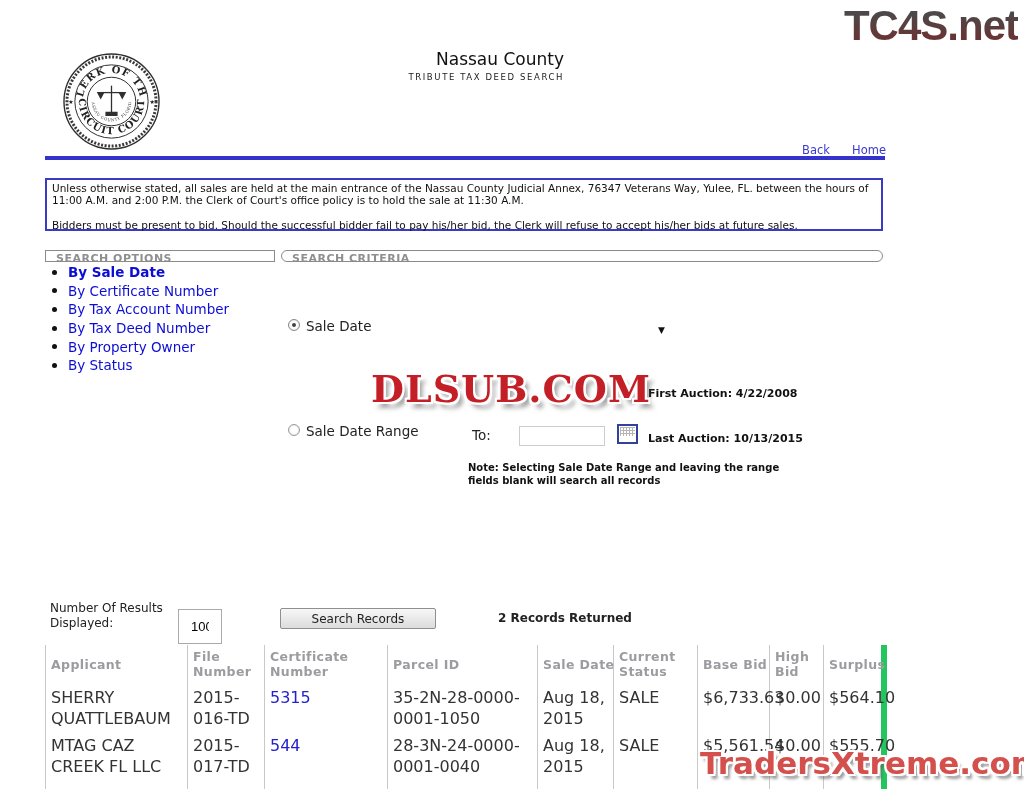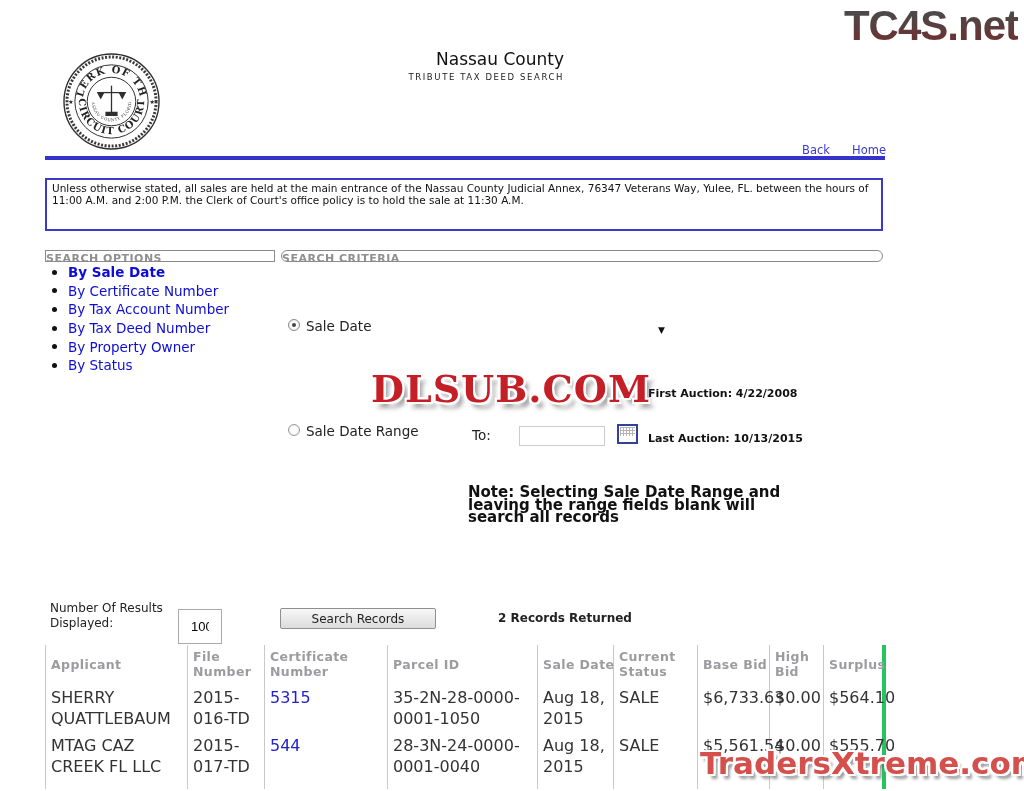--- a/index.html
+++ b/index.html
@@ -47,21 +47,21 @@
   .notice {
     position:absolute; left:45px; top:178px; width:838px; height:53px;
     border:2px solid #3a3ac8; padding:2px 5px; font-size:10.5px; line-height:12.4px; color:#111;
   }
   .notice p + p { margin-top:12px; }
 
   
   .sec-hdr {
     position:absolute; top:250px; height:12px; border:1px solid #8a8a8a; overflow:hidden;
     font-size:11px; font-weight:bold; color:#8f8f92; letter-spacing:.5px; line-height:16px;
-    padding-left:0; background:#fff;
+    padding-left:10px; background:#fff;
   }
   .sec-hdr.options { left:45px; width:230px; }
   .sec-hdr.criteria { left:281px; width:602px;border-radius:6px; }
 
   
   .opt-list { position:absolute; left:50px; top:263px; list-style:none; }
   .opt-list li { height:18.6px; display:flex; align-items:center; }
   .bullet { width:5px; height:5px; background:#111; border-radius:50%; margin:0 11px 0 2px; flex:0 0 auto; }
   .opt-list a { color:#0d0dd6; text-decoration:none; font-size:13.5px; }
   .opt-list li.active a { font-weight:bold; }
@@ -75,34 +75,34 @@
   .radio-label { position:absolute; font-size:13.5px; color:#222; }
   .dd-arrow { position:absolute; left:658px; top:325px; font-size:9px; color:#111; cursor:default; }
   .auction-note { position:absolute; font-size:11px; font-weight:bold; color:#111; }
   .to-label { position:absolute; left:472px; top:427px; font-size:13.5px; }
   .to-input { position:absolute; left:519px; top:426px; width:86px; height:20px; border:1px solid #ccc; font-size:12px; padding:0 3px; }
   .cal-icon { position:absolute; left:617px; top:424px; width:21px; height:20px; border:2px solid #32429b; background:#fff; }
   .cal-top { height:4px; background:#d89b3d; }
   .cal-grid { margin:1px; height:9px;
     background-image:repeating-linear-gradient(#b5b5b5 0 1px, transparent 1px 3px),
                      repeating-linear-gradient(90deg, #b5b5b5 0 1px, transparent 1px 3px); }
-  .range-note { position:absolute; left:468px; top:486px; width:345px; font-size:15px; font-weight:bold; line-height:12.6px; color:#111; }
+  .range-note { position:absolute; left:468px; top:462px; width:345px; font-size:10px; font-weight:bold; line-height:12.6px; color:#111; }
 
   
   .results-label { position:absolute; left:50px; top:601px; width:132px; font-size:12px; line-height:14.5px; color:#222; }
   .results-input { position:absolute; left:178px; top:609px; width:44px; height:35px; border:1px solid #aaa; font-size:13px; padding:0 12px; }
   .search-btn { position:absolute; left:280px; top:608px; width:156px; height:21px;
     border:1px solid #8f8f8f; border-radius:2px; background:linear-gradient(#f7f7f7,#dcdcdc);
     font-family:"DejaVu Sans", sans-serif; font-size:12px; color:#222; }
   .records-returned { position:absolute; left:498px; top:611px; font-size:12px; font-weight:bold; }
 
   
   .results-table { position:absolute; left:45px; top:645px; width:838px; border-collapse:collapse; table-layout:fixed; }
   .results-table th, .results-table td { border-left:1px solid #c9c9c9; padding:2px 5px; text-align:left; font-weight:normal; }
-  .results-table th:last-child, .results-table td:last-child { border-right:4px solid #22c55e;text-align:center; }
+  .results-table th:last-child, .results-table td:last-child { border-right:6px solid #22c55e;text-align:center; }
   .results-table thead th { height:38px; vertical-align:middle; color:#9c9ca0; font-weight:bold; font-size:12.5px; letter-spacing:.4px; line-height:15px; }
   .results-table tbody td { height:37px; vertical-align:top; font-size:16px; line-height:21px; color:#333; padding-top:4px; }
   .results-table .nowrap { white-space:nowrap; }
   .results-table tbody tr.stub td { height:10px; padding:0; }
   .results-table a { color:#2222cc; text-decoration:none; }
 </style>
 </head>
 <body>
 
 <div class="page">
@@ -149,20 +149,21 @@
   </div>
 
   <div class="nav-links">
     <a href="#" class="nav-back">Back</a>
     <a href="#" class="nav-home">Home</a>
   </div>
   <div class="blue-rule"></div>
 
   <div class="notice">
     <p>Unless otherwise stated, all sales are held at the main entrance of the Nassau County Judicial Annex, 76347 Veterans Way, Yulee, FL. between the hours of 11:00 A.M. and 2:00 P.M. the Clerk of Court's office policy is to hold the sale at 11:30 A.M.</p>
+    <p>Bidders must be present to bid. Should the successful bidder fail to pay his/her bid, the Clerk will refuse to accept his/her bids at future sales.</p>
   </div>
 
   <div class="sec-hdr options">SEARCH OPTIONS</div>
   <div class="sec-hdr criteria">SEARCH CRITERIA</div>
 
   <ul class="opt-list">
     <li class="active">
         <span class="bullet"></span>
         <a href="#">By Sale Date</a>
       </li>

